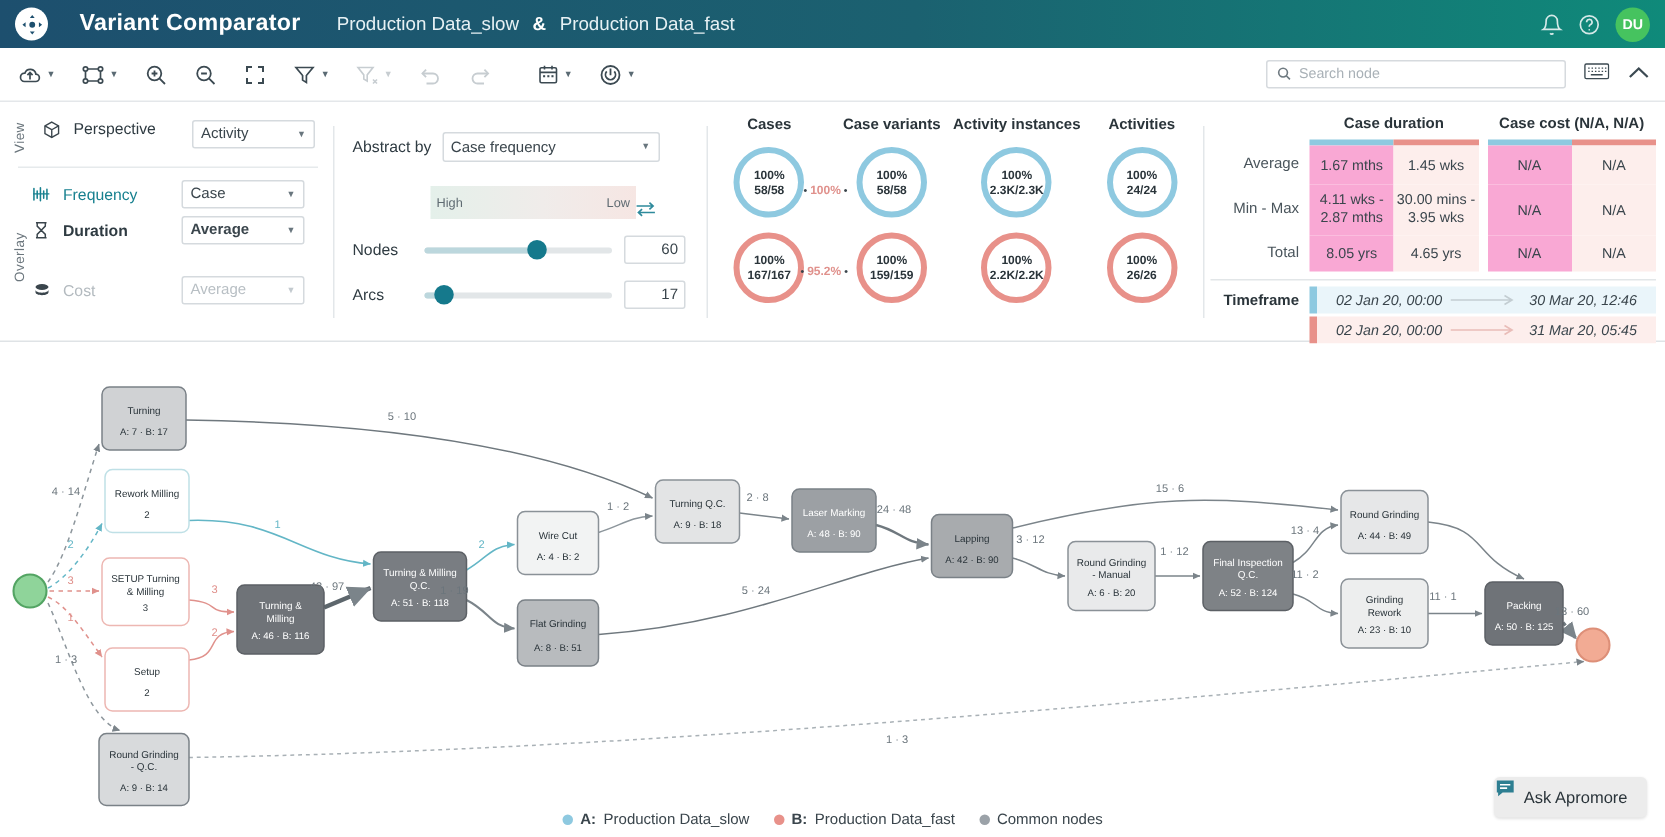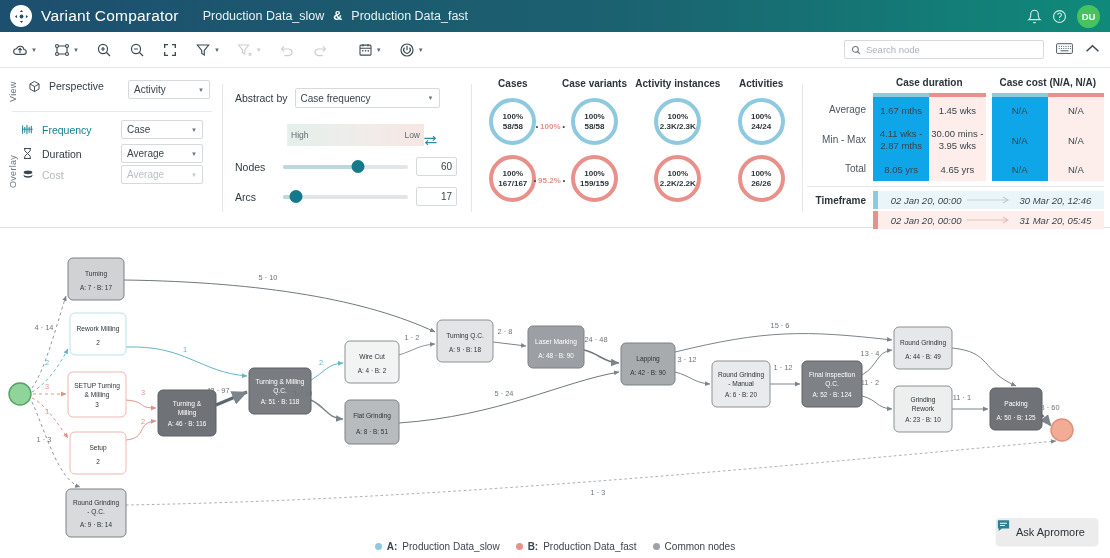--- a/index.html
+++ b/index.html
@@ -17,21 +17,21 @@
     position: absolute; top: 0; left: 0; width: 1110px; height: 32px;
     background: linear-gradient(90deg, #1d4f6e 0%, #1b6170 55%, #0f8a7a 100%);
     display: flex; align-items: center; padding: 0 10px;
   }
   .logo-mark {
     width: 22px; height: 22px; border-radius: 50%;
     background: #fff; color: #1d4f6e;
     display: flex; align-items: center; justify-content: center;
     font-size: 13px; margin-right: 9px; flex: 0 0 auto;
   }
-  .app-title { color: #fff; font-size: 15.5px; font-weight: normal; letter-spacing: .2px; }
+  .app-title { color: #fff; font-size: 15.5px; font-weight: bold; letter-spacing: .2px; margin-left: 12px; }
   .ds-group { display: flex; align-items: center; margin-left: 24px; gap: 9px; }
   .ds-name { color: #e7f1f4; font-size: 12.5px; }
   .ds-amp { color: #fff; font-size: 12.5px; font-weight: bold; }
   .topbar-right { margin-left: auto; display: flex; align-items: center; gap: 10px; }
   .tb-icon { color: #e6f2f2; opacity: .92; display: flex; align-items: center; cursor: pointer; }
   .avatar {
     width: 23px; height: 23px; border-radius: 50%;
     background: #46c35f; color: #fff; font-size: 9.5px; font-weight: bold;
     display: flex; align-items: center; justify-content: center;
   }
@@ -146,21 +146,21 @@
   .cb.red { background: #e8918a; }
   .cb.gap { flex: 0 0 6px; background: transparent; }
   .dtbl { display: flex; }
   .dlabels { width: 66px; flex: 0 0 auto; }
   .dlabel { font-size: 10px; color: #4a555c; text-align: right; padding-right: 7px; }
   .dcells { flex: 1; display: flex; }
   .dcell {
     flex: 1; text-align: center; font-size: 9.5px; color: #3a454c;
     display: flex; flex-direction: column; justify-content: center; align-items: center;
   }
-  .dcell.blue { background: #0ea5e9; }
+  .dcell.blue { background: #f9a8d4; }
   .dcell.red { background: #fdeeec; }
   .dgap { flex: 0 0 6px; }
   .tf-sep { height: 1px; background: #e2e6e8; margin: 5px 0 4px 0; }
   .tf-row { display: flex; align-items: center; }
   .tf-lbl { width: 66px; flex: 0 0 auto; font-size: 10px; font-weight: bold; color: #2a343a; text-align: right; padding-right: 7px; }
   .tf-body { flex: 1; display: flex; align-items: center; }
   .tf-tag { width: 5px; height: 18px; flex: 0 0 auto; }
   .tf-tag.blue { background: #8ec9e0; }
   .tf-tag.red { background: #e8918a; }
   .tf-inner { flex: 1; display: flex; align-items: center; justify-content: center; gap: 6px; height: 18px; font-style: italic; }
@@ -368,21 +368,21 @@
                 <path d="M3 5v14M7 8v9M11 4v16M15 8v9M19 6v12" stroke-linecap="round"></path>
                   <path d="M2 11.5h20" stroke-width="1.4"></path>
               </svg>
             </span>
             <span class="rname teal">Frequency</span>
             <div class="sel">
               <span>Case</span>
               <span class="scar">▼</span>
             </div>
           </div>
-          <div class="row" style="margin-bottom:2px;">
+          <div class="row" style="margin-bottom:21px;font-weight:bold;">
             <span class="ico">
               <svg width="13" height="13" viewBox="0 0 24 24" fill="none" stroke="currentColor" stroke-width="1.8">
                 <path d="M5.5 2.8h13M5.5 21.2h13M7 2.8v4.1L12 12l-5 5.1v4.1M17 2.8v4.1L12 12l5 5.1v4.1"></path>
               </svg>
             </span>
             <span class="rname">Duration</span>
             <div class="sel">
               <span>Average</span>
               <span class="scar">▼</span>
             </div>

